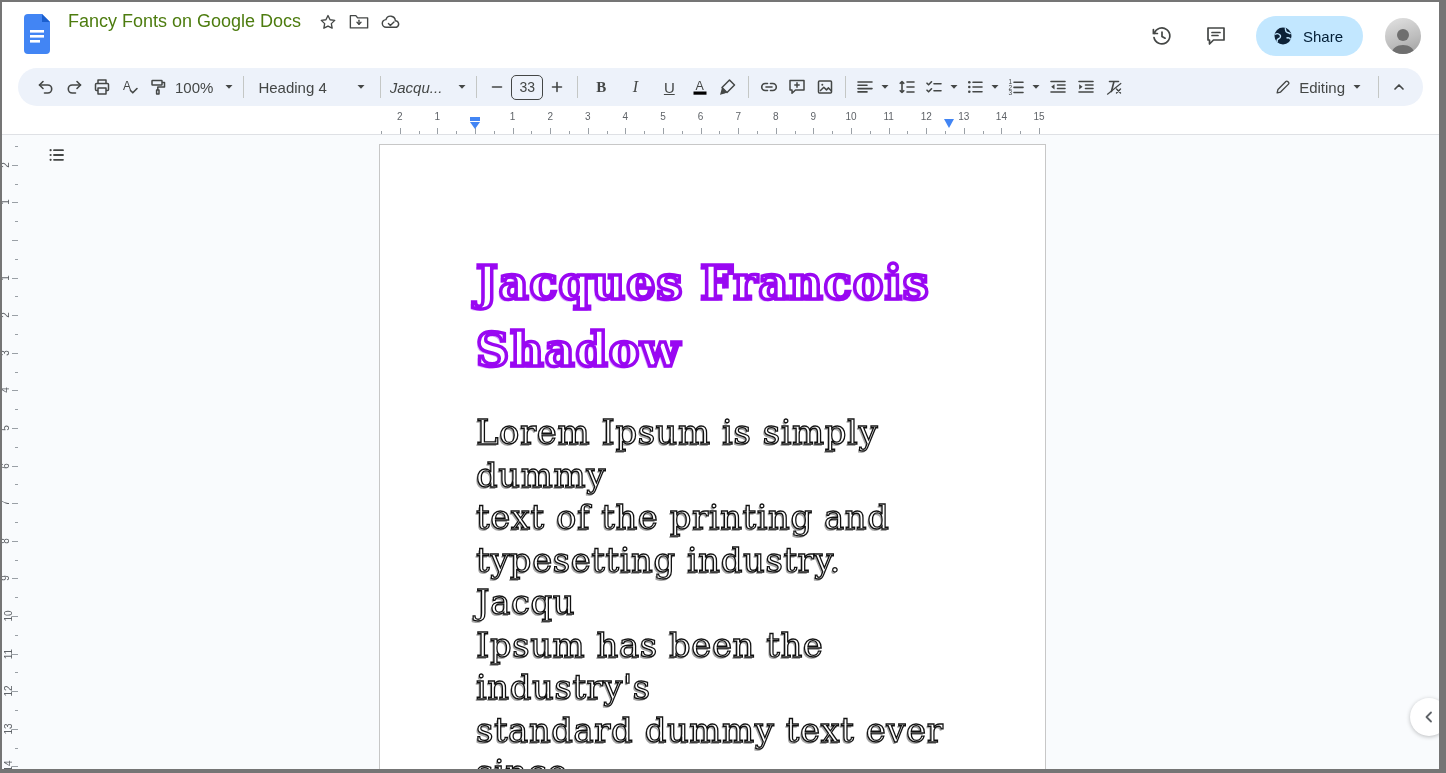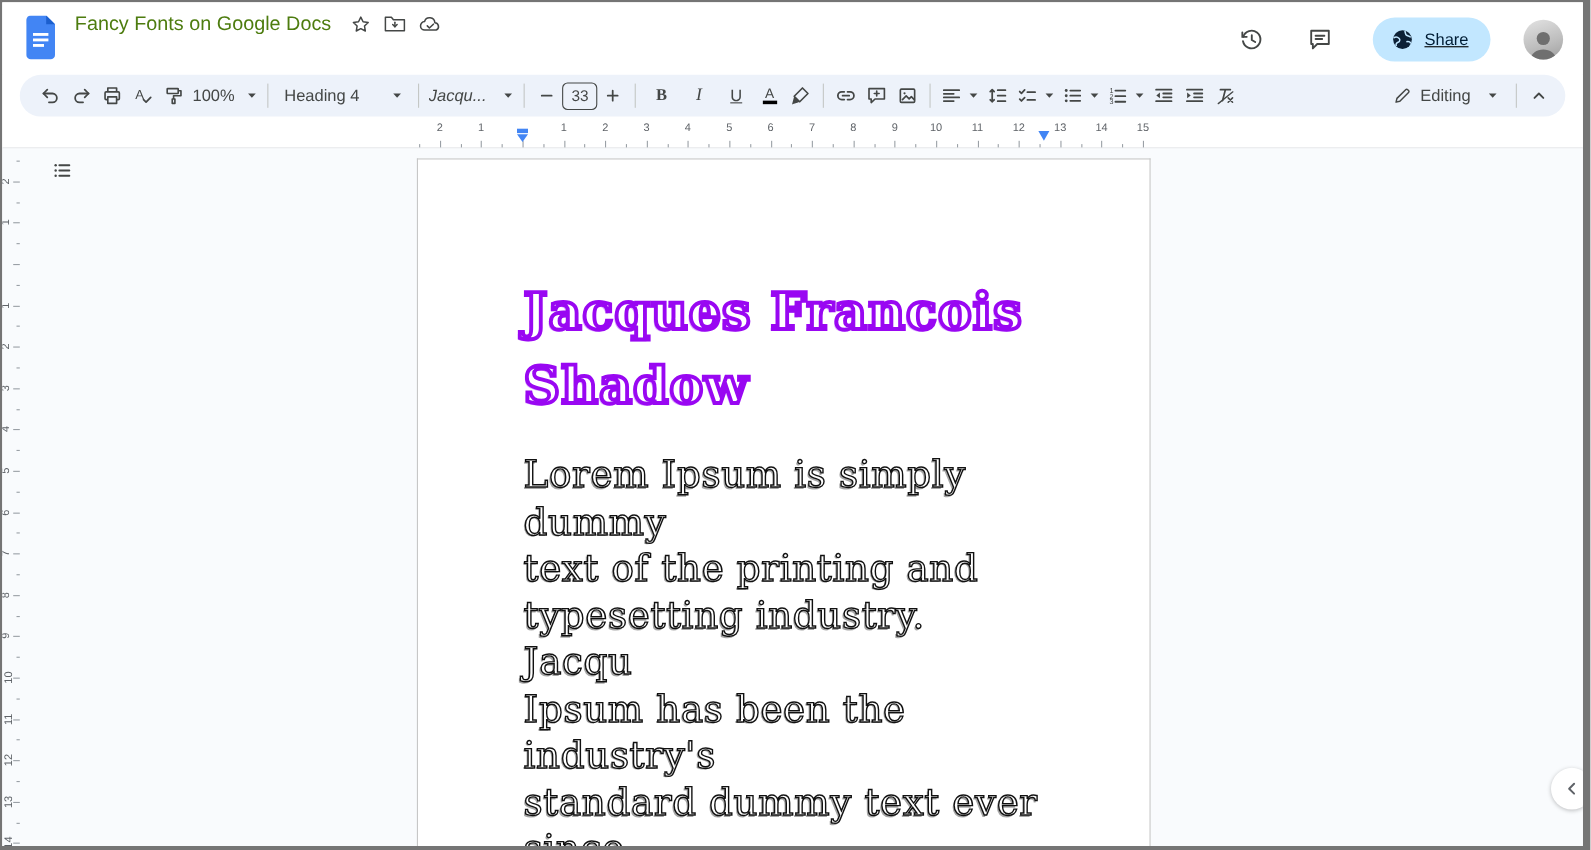--- a/index.html
+++ b/index.html
@@ -14,21 +14,21 @@
   .topbar { height:66px; background:#fff; display:flex; justify-content:space-between; align-items:flex-start; padding:8px 18px 0 20px; }
   .topbar-left { display:flex; gap:12px; }
   .docs-logo { width:30px; height:40px; margin-top:4px; cursor:pointer; }
   .title-block { display:flex; flex-direction:column; }
   .title-row { display:flex; align-items:center; gap:14px; }
   .doc-title { font-size:18px; color:#4d7c0f; padding:1px 4px; border-radius:4px; }
   .title-icons { display:flex; gap:12px; align-items:center; }
   .tiny-ic svg { display:block; }
   .menu-row { display:flex; margin-top:2px; margin-left:-6px; }
   .menu-item { font-size:15px; color:#1f1f1f; padding:2px 7px; border-radius:8px; cursor:pointer; }
-  .topbar-right { display:flex; align-items:center; gap:22px; margin-top:6px;text-decoration:underline; }
+  .topbar-right { display:flex; align-items:center; gap:14px; margin-top:6px; }
   .hdr-btn { width:40px; height:40px; border-radius:50%; display:flex; align-items:center; justify-content:center; cursor:pointer; background:none; border:none; }
   .share-btn { height:40px; border-radius:20px; background:#c2e7ff; display:flex; align-items:center; gap:9px; padding:0 20px 0 16px; border:none; cursor:pointer; margin-left:6px; }
   .share-label { font-size:15px; font-weight:500; color:#001d35; }
   .avatar { width:36px; height:36px; border-radius:50%; overflow:hidden; background:linear-gradient(160deg,#e3e3e3 0%,#bdbdbd 60%,#9e9e9e 100%); margin-left:8px; cursor:pointer; position:relative; }
   .avatar svg { position:absolute; bottom:-2px; left:2px; }
   
   .toolbar-row { height:42px; padding:0 16px 4px 16px; background:#fff; }
   .toolbar { height:38px; background:#edf2fa; border-radius:19px; display:flex; align-items:center; padding:0 10px 0 14px; justify-content:space-between; }
   .tb-group { display:flex; align-items:center; }
   .tb-btn { height:28px; min-width:28px; border:none; background:none; border-radius:6px; display:flex; align-items:center; justify-content:center; gap:5px; cursor:pointer; padding:0 3px; }
@@ -38,21 +38,21 @@
   .letter-btn { font-size:15px; color:#444746; width:28px; }
   .b-b { font-weight:700; font-family:"Liberation Serif", serif;}
   .b-i { font-style:italic; font-family:"Liberation Serif", serif; font-size:16px;}
   .b-u { text-decoration:underline; }
   .fontsize-box { width:32px; height:25px; border:1.4px solid #444746; border-radius:5px; display:flex; align-items:center; justify-content:center; font-size:14px; color:#444746; background:none; cursor:text; }
   .styles-btn { padding:0 8px; }
   .styles-btn .tb-label { margin-right:24px; }
   .font-btn .tb-label { margin-right:10px; max-width:62px; overflow:hidden; white-space:nowrap;font-style:italic; }
   .zoom-btn .tb-label { margin-right:6px; }
   .mode-btn { padding:0 10px; }
-  .mode-btn .tb-label { margin:0 10px 0 2px; }
+  .mode-btn .tb-label { margin:0 2px 0 2px; }
   
   .ruler-h { height:25px; background:#fff; position:relative; border-bottom:1px solid #dfe1e5; }
   .rtick { position:absolute; background:#9aa0a6; width:1px; }
   .rnum { position:absolute; font-size:10px; color:#5f6368; transform:translateX(-50%); top:1px; }
   .marker { position:absolute; width:0; height:0; cursor:ew-resize; }
   .m-rect { position:absolute; width:10px; height:4px; background:#4285f4; cursor:ew-resize; }
   
   .canvas { height:634px; background:#f9fbfd; position:relative; overflow:hidden; }
   .ruler-v { position:absolute; left:0; top:0; width:17px; height:100%; }
   .vtick { position:absolute; background:#9aa0a6; height:1px; }

